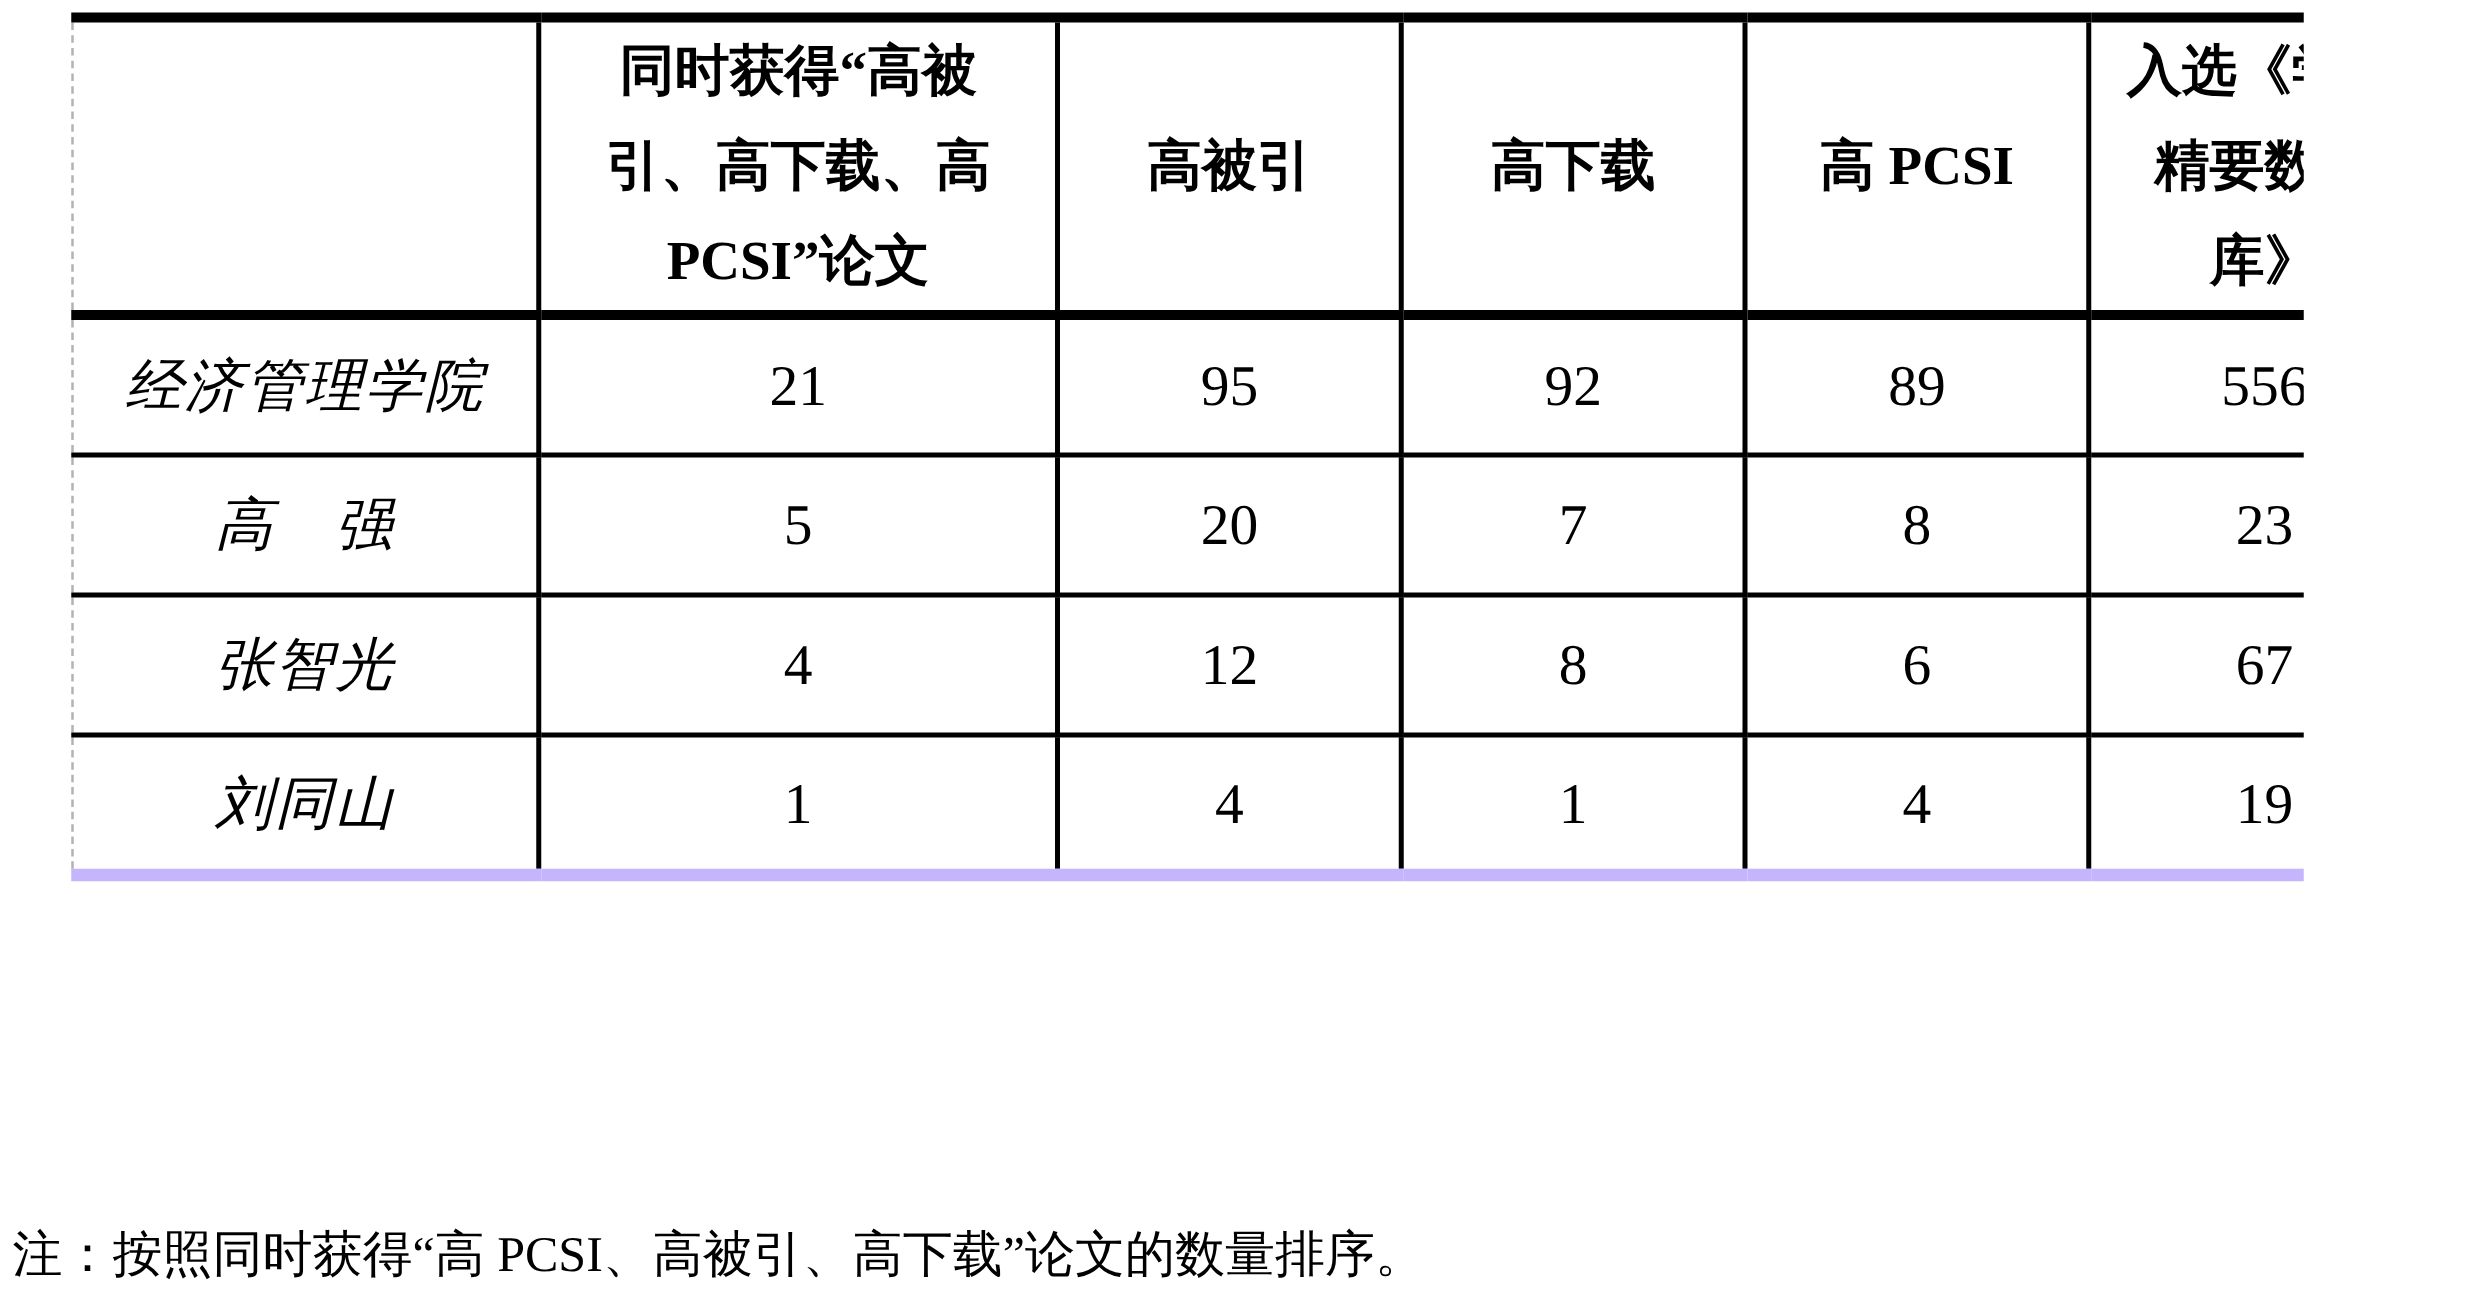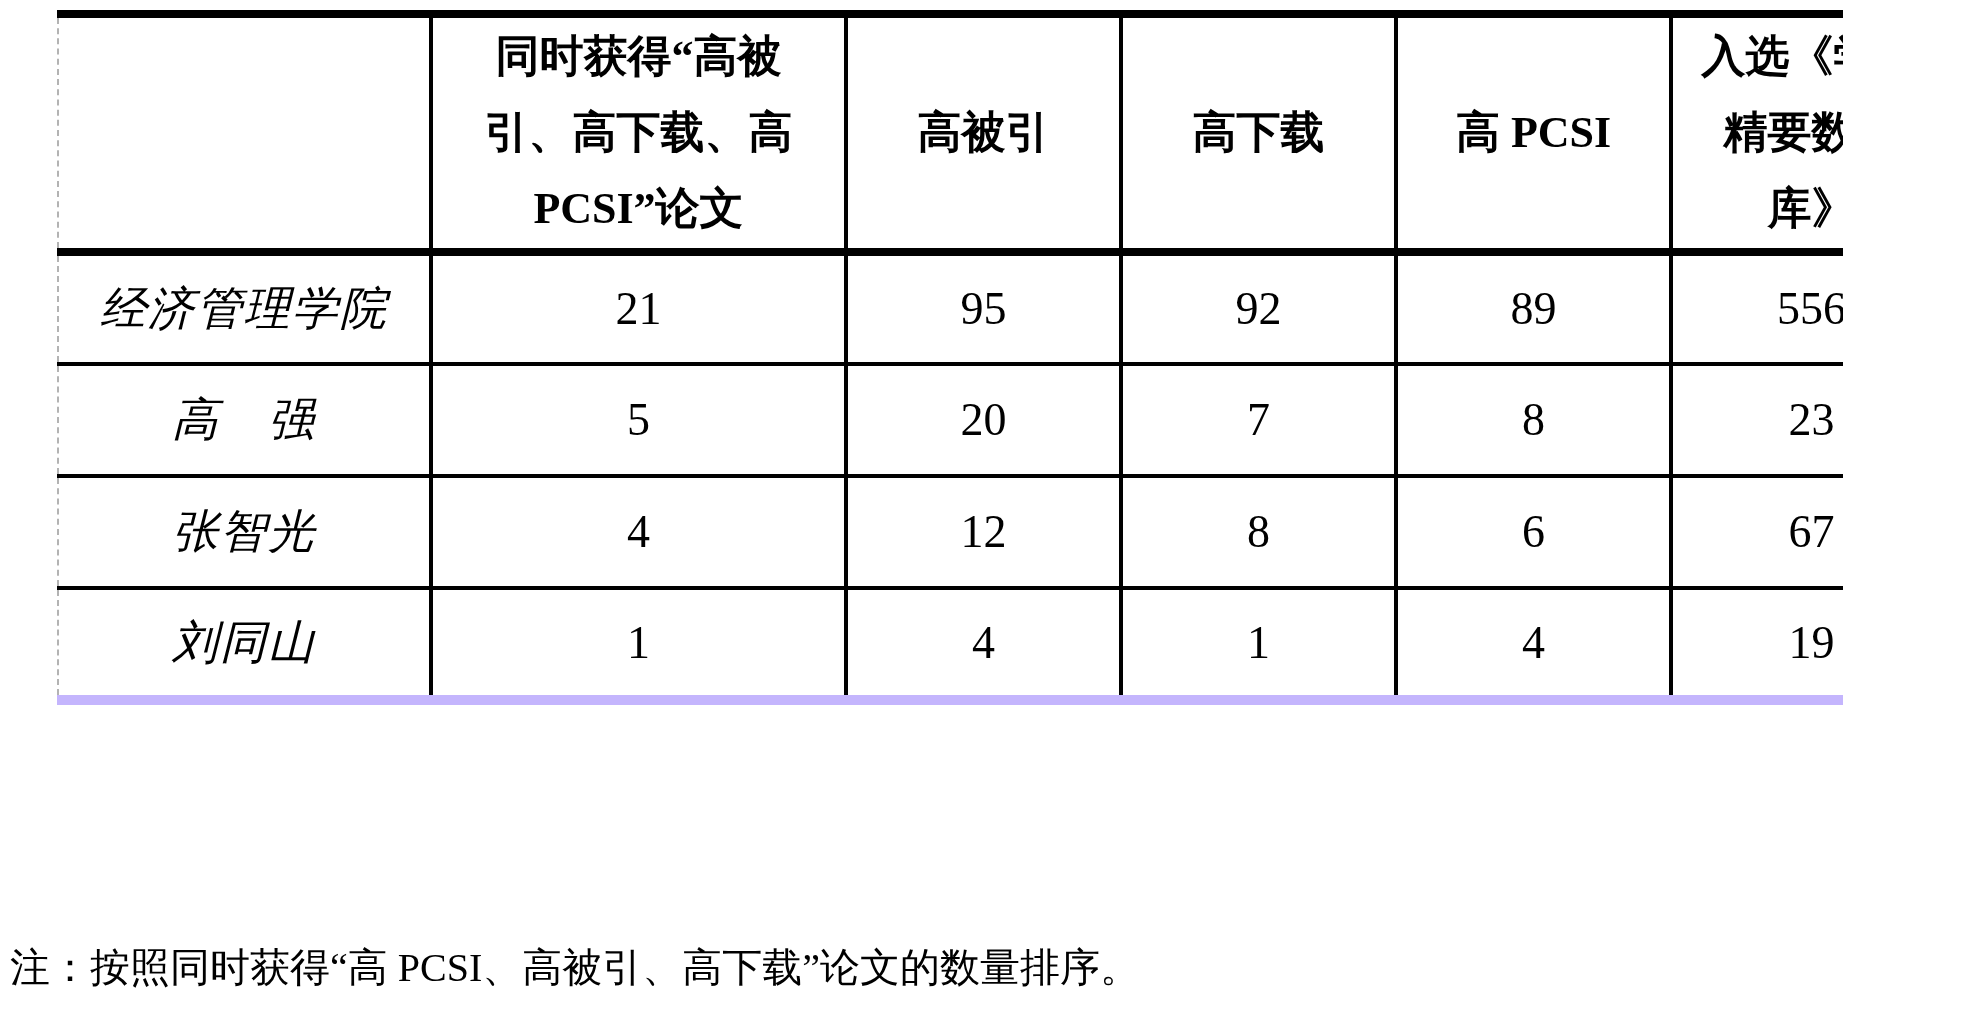--- a/index.html
+++ b/index.html
@@ -67,21 +67,21 @@
   table.doc-table tbody tr:last-child td {
     border-bottom: 10px solid #c4b5fd;
   }
   td.name-cell {
     letter-spacing: 2px;
     font-style: italic;
   }
   .table-note {
     position: absolute;
     left: 10px;
-    top: 942px;
+    top: 978px;
     font-size: 40px;
     line-height: 1.3;
     white-space: nowrap;
   }
 </style>
 </head>
 <body>
 
 <div id="page">
 

